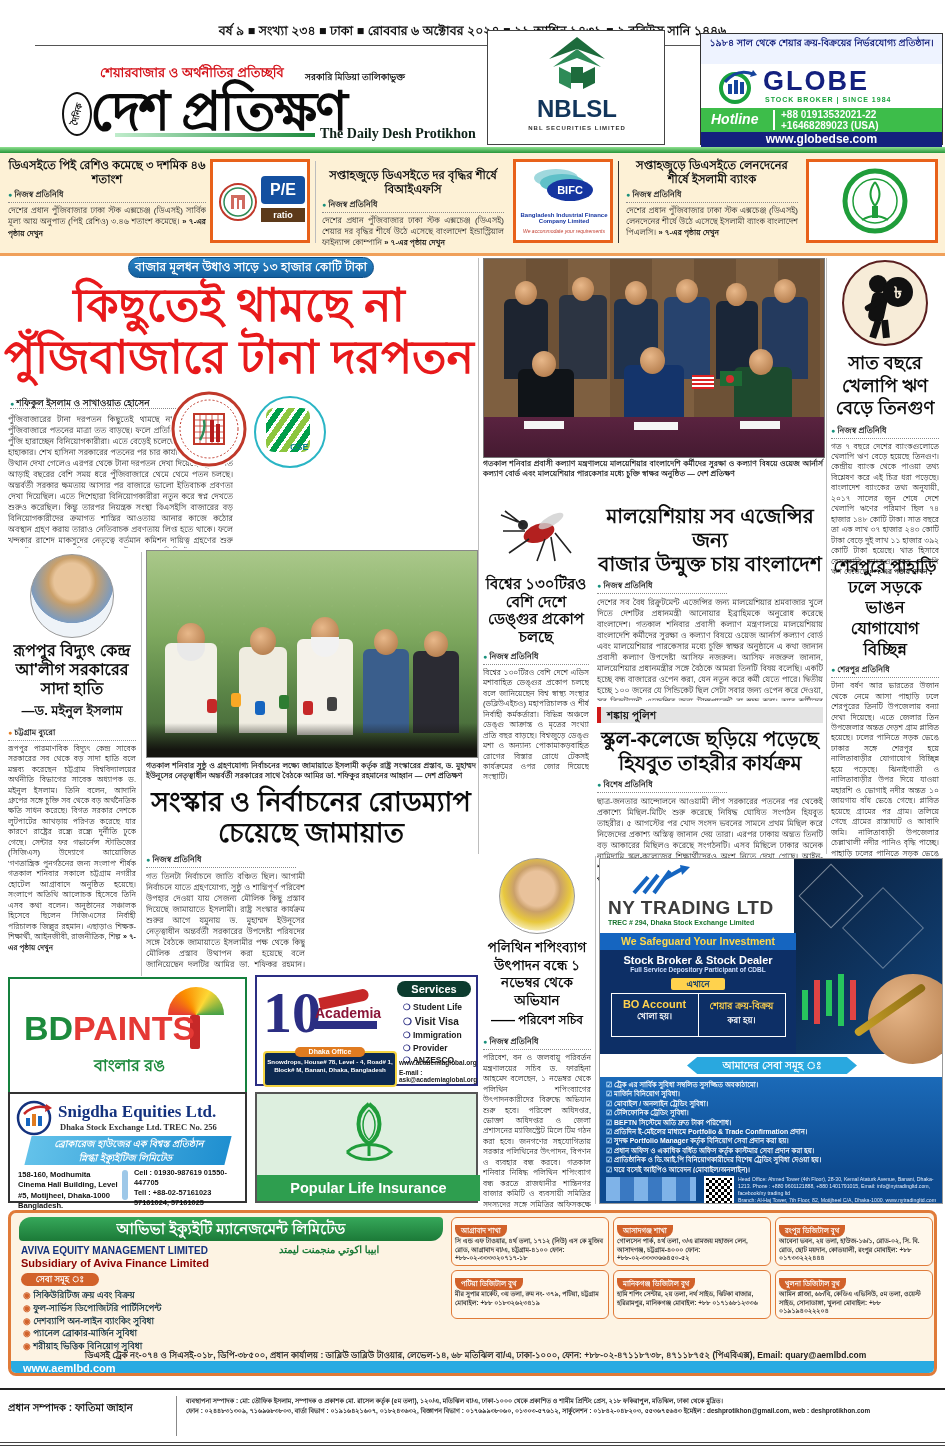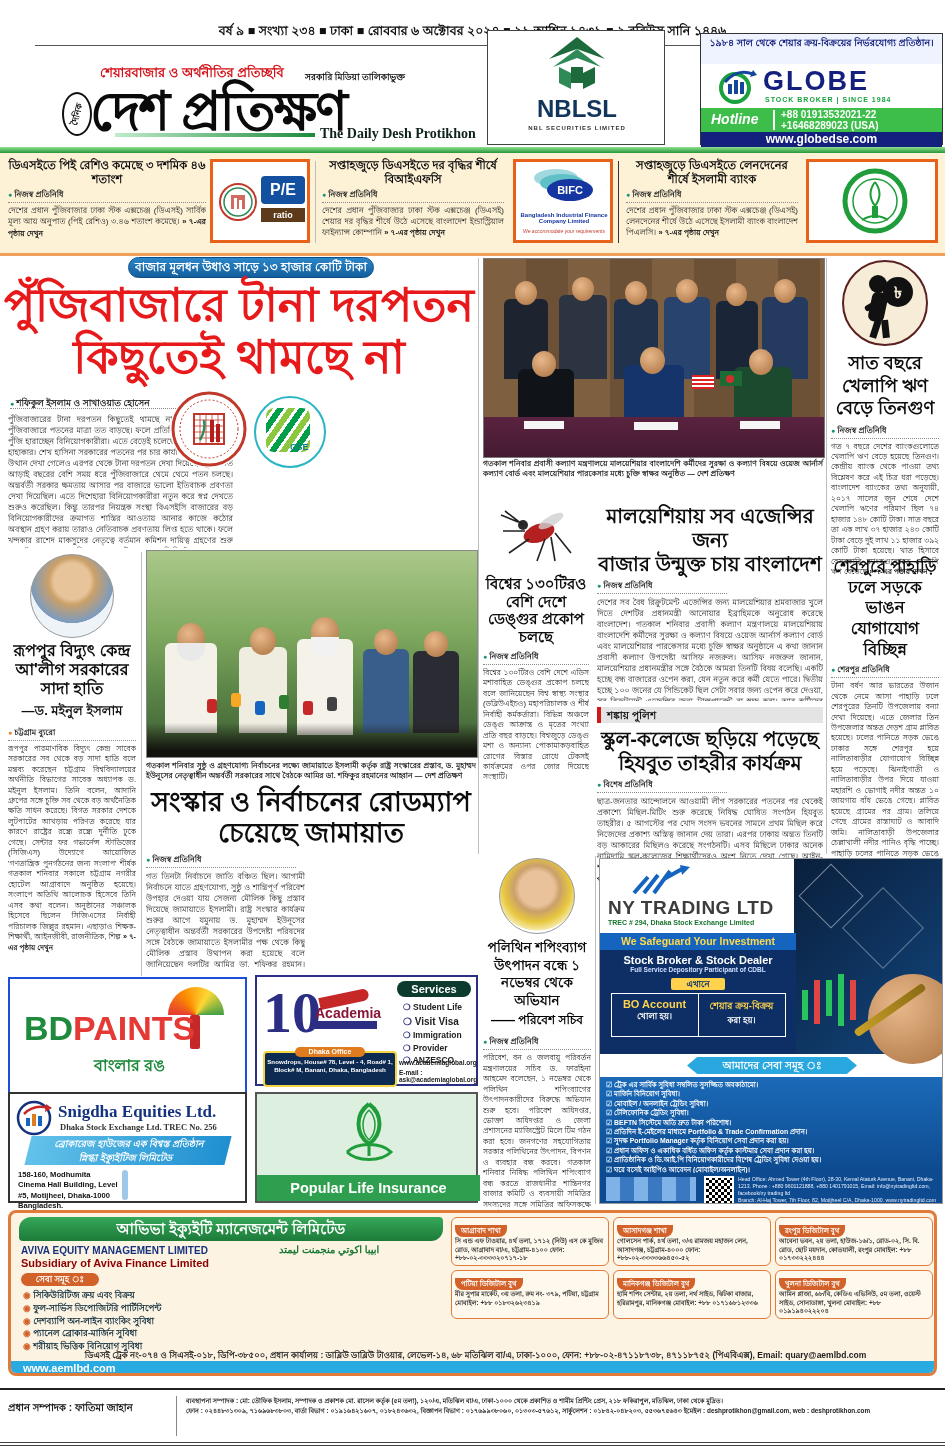--- a/index.html
+++ b/index.html
@@ -109,21 +109,21 @@
         <rect x="16" y="16" width="3" height="11" fill="#fff"></rect>
         <rect x="21" y="18" width="3" height="9" fill="#fff"></rect>
       </svg>
       <div class="x bold ctr" style="top:14px;left:48px;width:44px;height:28px;background:#1450a0;color:#fff;
            font-size:16px;border-radius:4px;line-height:28px;">P/E</div>
       <div class="x bold ctr" style="top:46px;left:48px;width:44px;height:14px;background:#5d3a1a;color:#fff;
            font-size:9px;line-height:14px;">ratio</div>
     </div>
     <div class="x vline" style="top:8px;left:315px;height:82px;"></div>
 
-    <div class="x" style="top:6px;left:322px;width:182px;">
+    <div class="x" style="top:16px;left:322px;width:182px;">
       <div class="bn h-black ctr" style="font-size:11.5px;">সপ্তাহজুড়ে ডিএসইতে দর বৃদ্ধির শীর্ষে বিআইএফসি</div>
       <div class="bn byline" style="margin-top:2px;">নিজস্ব প্রতিনিধি</div>
       <div class="dotted" style="margin:1px 0 2px;"></div>
       <div class="bn body-txt" style="height:42px;"><span>দেশের প্রধান পুঁজিবাজার ঢাকা স্টক এক্সচেঞ্জ (ডিএসই) শেয়ার দর বৃদ্ধির শীর্ষে উঠে এসেছে বাংলাদেশ ইন্ডাস্ট্রিয়াল ফাইন্যান্স কোম্পানি</span>
         <span class="bn more" style="font-size:7.5px;">৭-এর পৃষ্ঠায় দেখুন</span></div>
     </div>
 
     <div class="x adbox" style="top:6px;left:513px;width:100px;height:84px;border:3px solid #e8611a;">
       <svg class="x" style="top:4px;left:14px;" width="66" height="44" viewBox="0 0 66 44">
         <ellipse cx="26" cy="12" rx="22" ry="9" fill="#9fd8dd"></ellipse>
@@ -150,22 +150,22 @@
         <circle cx="33" cy="35" r="22" fill="none" stroke="#1f9d3a" stroke-width="1.5"></circle>
         <path d="M33 16 Q42 28 33 40 Q24 28 33 16" fill="none" stroke="#1f9d3a" stroke-width="2"></path>
         <rect x="30" y="40" width="6" height="12" fill="#1f9d3a"></rect>
         <path d="M20 54 Q33 46 46 54" fill="none" stroke="#1f9d3a" stroke-width="2"></path>
       </svg>
     </div>
   </div>
 
   <div class="x bn kicker-pill ctr" style="top:257px;left:128px;width:244px;height:19px;font-size:12px;line-height:19px;">বাজার মূলধন উধাও সাড়ে ১৩ হাজার কোটি টাকা</div>
   <div class="x bn ctr bold" style="top:280px;left:0;width:478px;font-size:46px;line-height:1.12;color:#e8191b;">
+    <div>কিছুতেই থামছে না</div>
     <div>পুঁজিবাজারে টানা দরপতন</div>
-    <div>কিছুতেই থামছে না</div>
   </div>
   <div class="x bn byline" style="top:396px;left:10px;font-size:9px;">শফিকুল ইসলাম ও সাখাওয়াত হোসেন</div>
   <div class="x dotted" style="top:408px;left:10px;width:220px;"></div>
   <div class="x" style="top:414px;left:8px;width:462px;height:134px;column-count:2;column-gap:12px;">
     <div class="bn body-txt" style="height:134px;">
       <span>পুঁজিবাজারের টানা দরপতন কিছুতেই থামছে না। দিন যত যাচ্ছে পুঁজিবাজারে পতনের মাত্রা তত বাড়ছে। ফলে প্রতিনিয়ত বিনিয়োগ করা পুঁজি হারাচ্ছেন বিনিয়োগকারীরা। এতে বেড়েই চলেছে বিনিয়োগকারীদের হাহাকার। শেখ হাসিনা সরকারের পতনের পর চার কার্যদিবস পুঁজিবাজারে উত্থান দেখা গেলেও এরপর থেকে টানা দরপতন দেখা দিয়েছে। মূলত গত আড়াই বছরের বেশি সময় ধরে পুঁজিবাজারে থেমে থেমে পতন চলছে। অন্তর্বর্তী সরকার ক্ষমতায় আসার পর বাজারে ভালো ইতিবাচক প্রবণতা দেখা দিয়েছিল। এতে দিশেহারা বিনিয়োগকারীরা নতুন করে স্বপ্ন দেখতে শুরুও করেছিল। কিন্তু তারপর নিয়ন্ত্রক সংস্থা বিএসইসি বাজারের বড় বিনিয়োগকারীদের ক্রমাগত শাস্তির আওতায় আনার কাজে কঠোর অবস্থান গ্রহণ করায় তারাও নেতিবাচক প্রবণতায় লিপ্ত হতে থাকে। ফলে</span>
       <span>খন্দকার রাশেদ মাকসুদের নেতৃত্বে বর্তমান কমিশন দায়িত্ব গ্রহণের শুরু থেকেই বাজার ধারাবাহিক পতনে আটকে যায়। প্রতিদিনই কমছে বাজার মূলধন। কোন কোন দিন বাজারে পতনের সেঞ্চুরিও হচ্ছে। যার ফলে দিশেহারা বিনিয়োগকারীদের এখন ঘুম রীতিমতো হারাম হয়ে গেছে। এদিকে, টানা দরপতনের প্রতিবাদে গত সপ্তাহজুড়ে রাজধানীর মতিঝিল ডিএসই ভবন ও বিএসইসি'র আগারগাঁও ভবনের সামনে বিক্ষোভ করেন বিনিয়োগকারীরা। এ সময় পুঁজিবাজার নিয়ন্ত্রক সংস্থা বাংলাদেশ সিকিউরিটিজ অ্যান্ড এক্সচেঞ্জ কমিশন (বিএসইসি) চেয়ারম্যান খন্দকার রাশেদ মাকসুদের পদত্যাগের দাবী তোলেন ও শনিবারের মধ্যে পদত্যাগ করার আল্টিমেটাম দিয়েছেন বিনিয়োগকারীরা। মূলত গতকাল শনিবারের মধ্যে বিএসইসির চেয়ারম্যান খন্দকার রাশেদ মাকসুদ পদত্যাগ না করার ফলে রোববার থেকে বিএসইসির সামনে লাগাতার অবস্থান কর্মসূচি পালন করা হবে বলে হুঁশিয়ারী দেন বিনিয়োগকারীরা।</span>
       
     </div>
   </div>
@@ -428,21 +428,21 @@
     <div class="x" style="top:314px;left:0;width:344px;height:32px;background:#0d4a8f;">
       <div class="x" style="top:4px;left:6px;width:90px;height:24px;background:repeating-linear-gradient(90deg,#7fb3e8 0 14px,#3a79c2 14px 28px);"></div>
       <div class="x qr" style="top:3px;left:104px;width:26px;height:26px;border:2px solid #fff;"></div>
       <div class="x" style="top:3px;left:138px;width:200px;font-size:5.2px;color:#e8f1ff;line-height:1.35;">
         <div>Head Office: Ahmed Tower (4th Floor), 28-30, Kemal Ataturk Avenue, Banani, Dhaka-1213. Phone : +880 9601121888, +880 1401791015, Email: info@nytradingltd.com, facebook/ny trading ltd</div>
         <div>Branch: Al-Haj Tower, 7th Floor, 82, Motijheel C/A, Dhaka-1000.  www.nytradingltd.com</div>
       </div>
     </div>
   </div>
 
-  <div class="x adbox" style="top:977px;left:8px;width:239px;height:131px;border:2px solid #1d4ed8;">
+  <div class="x adbox" style="top:977px;left:8px;width:239px;height:131px;border:2px solid #15803d;">
     <div class="x" style="top:8px;left:158px;width:56px;height:28px;border-radius:56px 56px 0 0;
          background:conic-gradient(from 270deg at 50% 100%,#e53935,#fb8c00,#fdd835,#43a047,#1e88e5,#8e24aa,#d81b60);"></div>
     <div class="x" style="top:36px;left:180px;width:10px;height:34px;background:#c62828;border-radius:2px;"></div>
     <div class="x" style="top:30px;left:14px;font-size:34px;font-weight:bold;">
       <span style="color:#1d8a3c;">BD</span><span style="color:#e53935;">PAINTS</span>
     </div>
     <div class="x bn bold ctr" style="top:74px;left:0;width:239px;font-size:16px;color:#1d8a3c;">বাংলার রঙ</div>
   </div>
 
   <div class="x adbox" style="top:975px;left:255px;width:223px;height:111px;border:2px solid #2b2e83;">
@@ -477,20 +477,25 @@
     </svg>
     <div class="x bold" style="top:8px;left:48px;font-size:17px;color:#14327e;font-family:'Liberation Serif',serif;">Snigdha Equities Ltd.</div>
     <div class="x bold" style="top:28px;left:50px;font-size:8.5px;color:#333;font-family:'Liberation Serif',serif;">Dhaka Stock Exchange Ltd. TREC No. 256</div>
     <div class="x bn ctr bold" style="top:42px;left:18px;width:200px;height:28px;color:#fff;font-size:9.5px;line-height:1.45;
          background:linear-gradient(90deg,#63c2ea,#1f8fd0);transform:skewX(-14deg);padding-top:1px;">
       <div>ব্রোকারেজ হাউজের এক বিশ্বস্ত প্রতিষ্ঠান</div>
       <div>স্নিগ্ধা ইক্যুইটিজ লিমিটেড</div>
     </div>
     <div class="x bold" style="top:76px;left:8px;width:100px;font-size:7.6px;color:#111;line-height:1.35;">158-160, Modhumita Cinema Hall Building, Level #5, Motijheel, Dhaka-1000 Bangladesh.</div>
     <div class="x" style="top:76px;left:112px;width:6px;height:30px;background:#9ec8e8;border-radius:3px;"></div>
+    <div class="x" style="top:74px;left:124px;width:110px;font-size:7.4px;color:#111;line-height:1.35;">
+      <div class="bold">Cell : 01930-987619  01550-447705</div>
+      <div class="bold">Tell : +88-02-57161023  57161024, 57161025</div>
+      <div class="bold">E-mail : snigdhaequitiesltd@gmail.com</div>
+    </div>
   </div>
 
   <div class="x adbox" style="top:1092px;left:255px;width:223px;height:111px;border:2px solid #555;background:#ddefdf;">
     <svg class="x" style="top:6px;left:80px;" width="64" height="70" viewBox="0 0 64 70">
       <path d="M32 4 C18 14 18 34 32 44 C46 34 46 14 32 4" fill="none" stroke="#1f9d3a" stroke-width="4"></path>
       <path d="M32 10 C24 18 24 32 32 40 M32 10 C40 18 40 32 32 40" fill="none" stroke="#1f9d3a" stroke-width="1.5"></path>
       <path d="M10 52 C20 42 44 42 54 52 C44 62 20 62 10 52" fill="none" stroke="#1f9d3a" stroke-width="3"></path>
       <line x1="32" y1="44" x2="32" y2="56" stroke="#1f9d3a" stroke-width="3"></line>
     </svg>
     <div class="ctr bold" style="position:absolute;bottom:0;left:0;width:223px;height:26px;background:#2e9e4f;color:#fff;font-size:14.5px;line-height:26px;">Popular Life Insurance Company Ltd</div>

